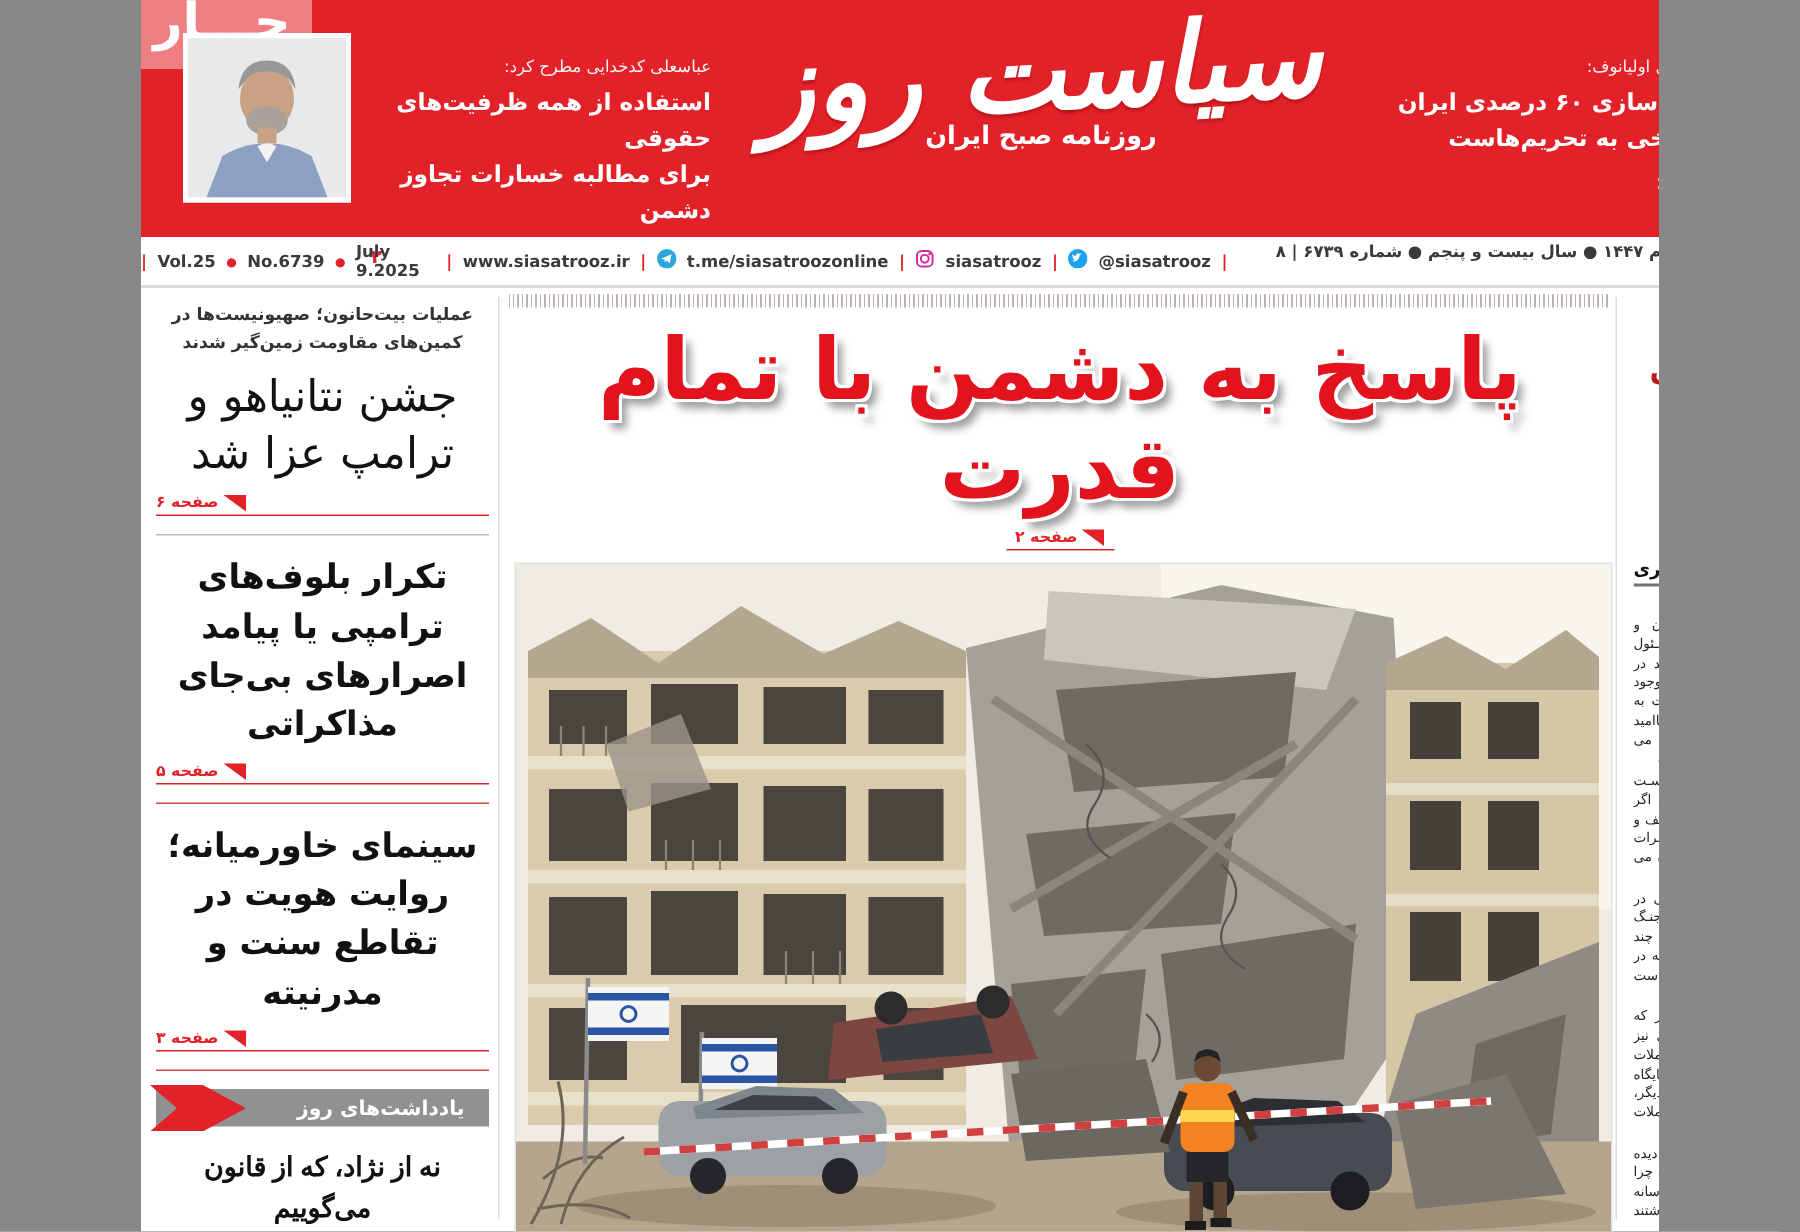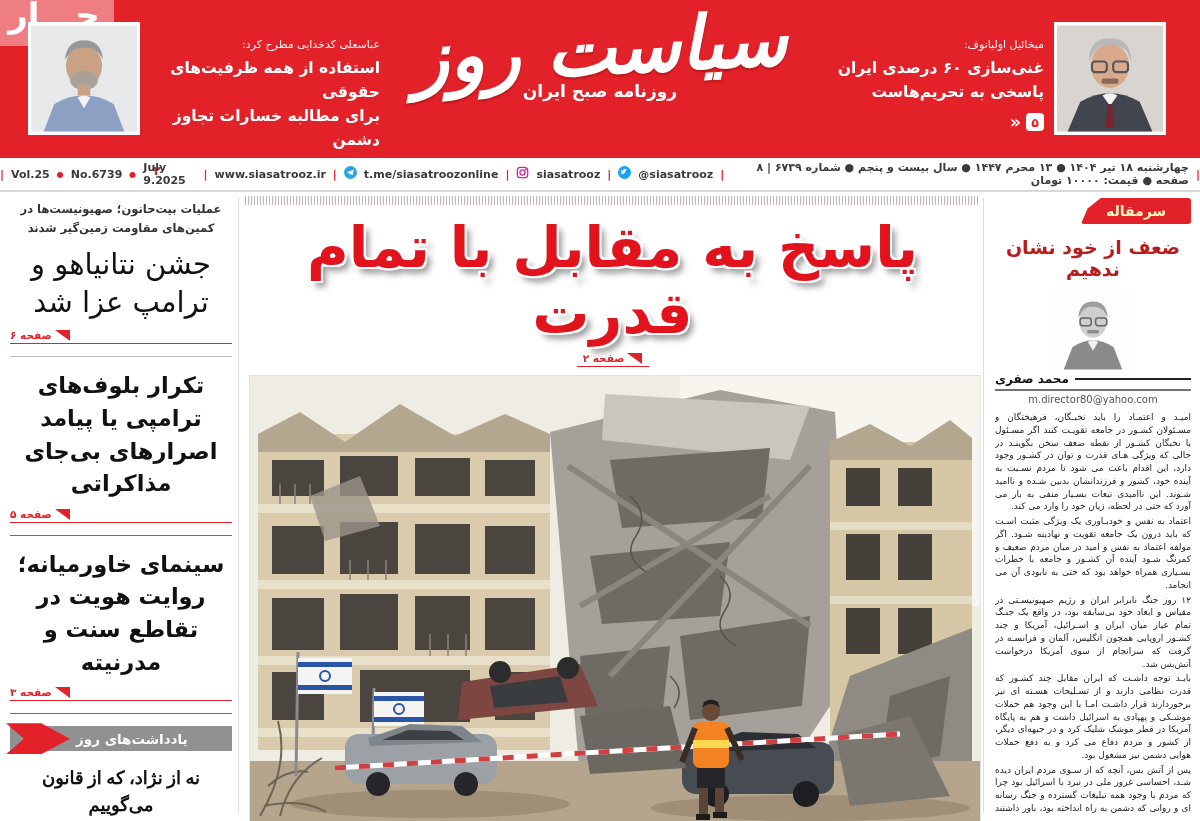--- a/index.html
+++ b/index.html
@@ -1,16 +1,16 @@
 <!DOCTYPE html>
 <html lang="fa"><head>
 <meta charset="utf-8">
 <style>
   html,body{margin:0;padding:0;background:#888;}
-  #page{position:relative;width:1200px;height:821px;background:#fff;margin:0 auto;overflow:hidden;
+  #page{position:relative;width:1012px;height:821px;background:#fff;margin:0 auto;overflow:hidden;
         font-family:"DejaVu Sans","Liberation Sans",sans-serif;}
   
   .masthead{position:absolute;left:0;top:0;width:1200px;height:158px;background:#e32129;}
   .watermark{position:absolute;left:-6px;top:-16px;width:120px;height:62px;background:rgba(255,255,255,.42);
              border-radius:0 0 16px 0;color:#fff;font-size:34px;font-weight:bold;display:flex;
              align-items:center;justify-content:center;letter-spacing:4px;}
   .promo-photo{position:absolute;top:22px;width:112px;height:113px;background:#fff;border:3px solid #fff;box-sizing:border-box;}
   .promo-photo svg{display:block;width:100%;height:100%;}
   .pp-left{left:28px;}
   .pp-right{left:1054px;}
@@ -67,21 +67,21 @@
   
   .col-left{position:absolute;left:10px;top:200px;width:222px;direction:rtl;text-align:center;color:#111;}
   .sb-kicker{font-size:11.5px;color:#333;line-height:1.65;font-weight:bold;}
   .sb-title-xl{font-size:29px;font-weight:400;line-height:1.3;margin-top:8px;letter-spacing:-.5px;}
   .sb-title-lg{font-size:22.5px;font-weight:900;line-height:1.45;letter-spacing:-.5px;}
   .sb-title-md{font-size:18px;font-weight:900;line-height:1.5;font-family:Liberation Serif, serif;}
   .sb-mark{width:100%;margin-top:8px;justify-content:flex-start;}
   .sb-div{height:1px;background:#b9b9b9;margin:12px 0;}
   .sb-div.red{background:#cf4444;}
   .notes-bar{position:relative;height:25px;background:#8f9193;color:#fff;font-size:13.5px;font-weight:bold;
-             display:flex;align-items:center;justify-content:flex-end;padding-left:60px;margin:2px 0 14px;}
+             display:flex;align-items:center;justify-content:flex-end;padding-left:88px;margin:2px 0 14px;}
   .notes-bar .flag{position:absolute;left:-4px;top:-3px;width:64px;height:31px;background:#e32129;
                    clip-path:polygon(0 0,55% 0,100% 50%,55% 100%,0 100%,28% 50%);}
   .notes-bar .lbl{padding-left:6px;}
 </style>
 </head>
 <body>
 
 <div id="page">
 
   <div class="masthead">
@@ -177,21 +177,21 @@
     <span class="sep">|</span>
     <span class="fa">چهارشنبه ۱۸ تیر ۱۴۰۴ ● ۱۳ محرم ۱۴۴۷ ● سال بیست و پنجم ● شماره ۶۷۳۹ | ۸ صفحه ● قیمت: ۱۰۰۰۰ تومان</span>
     <span class="sep">|</span>
   </div>
 
   <div class="vrule" style="left:238px;"></div>
   <div class="vrule" style="left:983px;"></div>
 
   <div class="col-center">
     <div class="hatch"></div>
-    <div class="lead-headline">پاسخ به مقابل با تمام قدرت</div>
+    <div class="lead-headline">پاسخ به دشمن با تمام قدرت</div>
     <div class="pmark lead-mark">
       <span>صفحه ۲</span>
       <span class="tri"></span>
     </div>
     <div class="photo-wrap">
       <svg viewBox="0 0 730 447">
         <rect width="730" height="447" fill="#efece4"></rect>
         <rect x="430" y="0" width="300" height="230" fill="#f7f5ee"></rect>
 
         <rect x="8" y="58" width="292" height="316" fill="#d9cbab"></rect>

